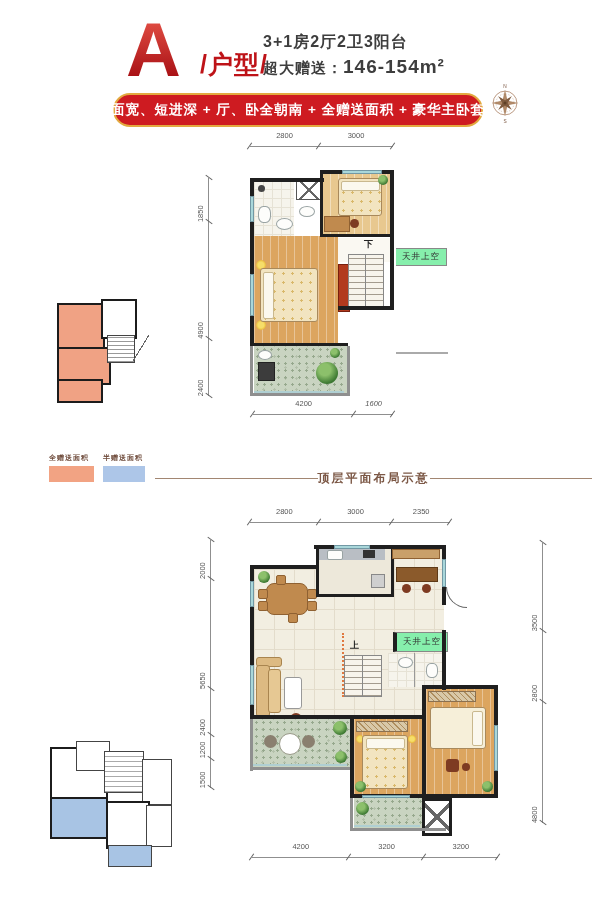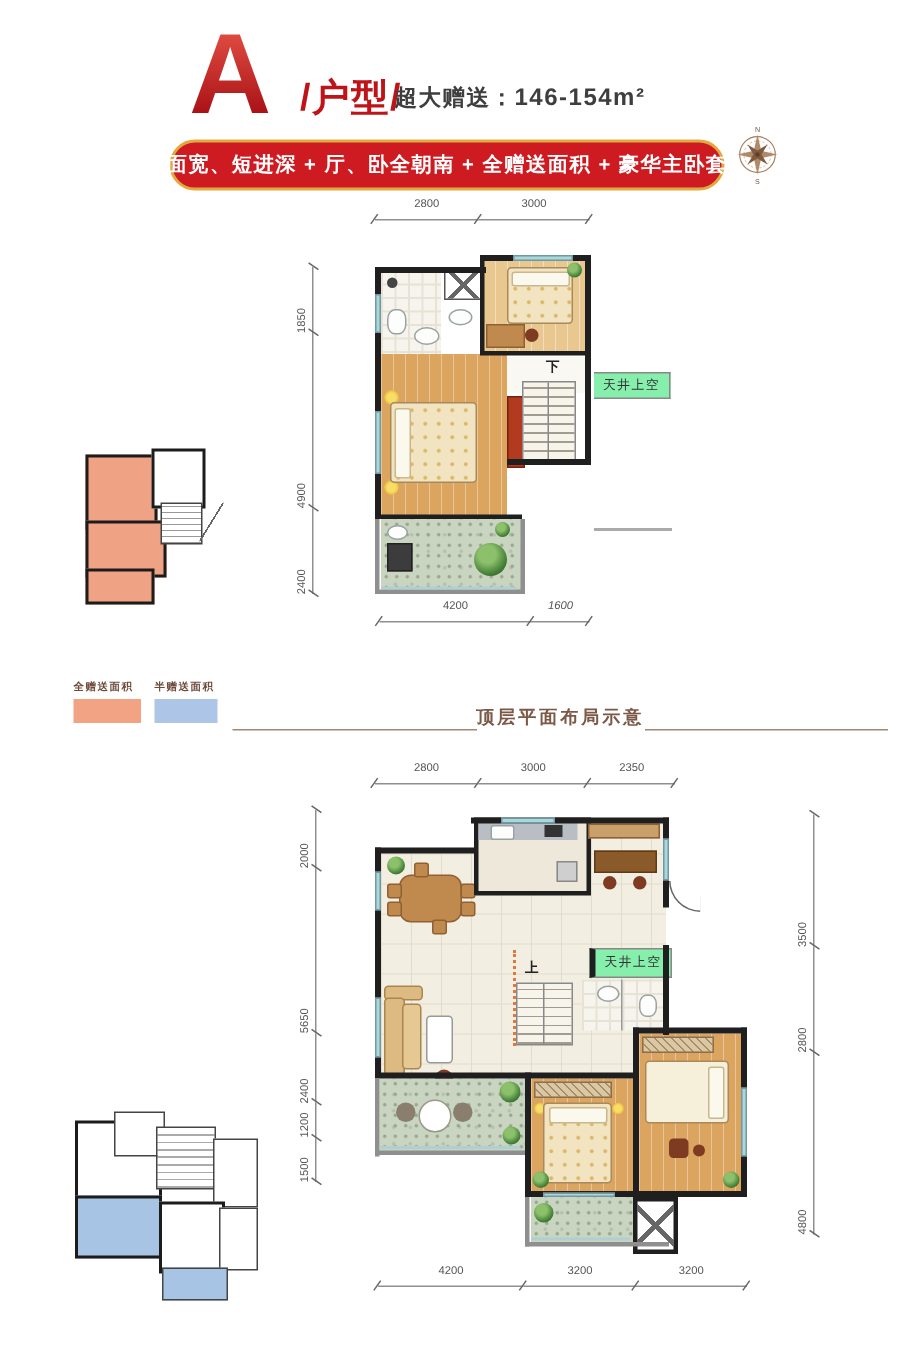--- a/index.html
+++ b/index.html
@@ -7,30 +7,30 @@
         font-family:"Liberation Sans","DejaVu Sans",sans-serif}
   .abs{position:absolute}
 
   
   .logo-a{position:absolute;left:126px;top:12px;font-size:76px;line-height:1;font-weight:900;
           color:#BE1318;background:linear-gradient(180deg,#E9564A 0%,#A50D12 90%);
           -webkit-background-clip:text;-webkit-text-fill-color:transparent}
   .logo-suffix{position:absolute;left:200px;top:48px;font-size:25px;font-weight:700;color:#BE1318;letter-spacing:1px}
   .hdr-title{position:absolute;left:263px;top:32px;font-size:16px;font-weight:700;color:#3E3E3E;letter-spacing:1px}
   .hdr-area{position:absolute;left:263px;top:56px;font-size:15px;font-weight:700;color:#3E3E3E;letter-spacing:1px}
-  .hdr-area .val{font-size:16px}
+  .hdr-area .val{font-size:19px}
 
   
   .banner{position:absolute;left:113px;top:93px;width:366px;height:30px;background:#CE1B21;
           border:2px solid #E3A93F;border-radius:17px;box-shadow:0 0 0 1px #A8121. ;
           display:flex;align-items:center;justify-content:center}
   .banner span{color:#fff;font-size:13.5px;font-weight:700;letter-spacing:1px;white-space:nowrap}
 
   
-  .cap{position:absolute;display:flex;align-items:flex-end;gap:0}
+  .cap{position:absolute;display:flex;align-items:center;gap:0}
   .cap .ln{flex:1;height:1px;background:#A28672}
   .cap .tx{font-size:12px;font-weight:700;color:#7C5846;letter-spacing:2px;white-space:nowrap}
 
   
   .legend{position:absolute;left:49px;top:453px;display:flex;gap:9px}
   .leg-item{display:flex;flex-direction:column}
   .leg-label{font-size:7px;font-weight:700;color:#6E4A3A;letter-spacing:1px;margin-bottom:3px;white-space:nowrap}
   .leg-swatch{height:16px}
 
   
@@ -88,20 +88,21 @@
   .mr.thin{border-width:1px;border-color:#444}
   .arc{position:absolute;border:1px solid #666;border-top:none;border-right:none;border-radius:0 0 0 100%}
 </style>
 </head>
 <body>
 
 <div class="page">
 
   <div class="logo-a">A</div>
   <div class="logo-suffix">/户型/</div>
+  <div class="hdr-title">3+1房2厅2卫3阳台</div>
   <div class="hdr-area">
     <span>超大赠送：</span><span class="val">146-154m²</span>
   </div>
 
   <div class="banner">
     <span>大面宽、短进深 + 厅、卧全朝南 + 全赠送面积 + 豪华主卧套房</span>
   </div>
 
   <svg class="abs" style="left:486px;top:82px" width="38" height="42" viewBox="0 0 40 44">
     <text x="20" y="6" font-size="5" fill="#7A5640" text-anchor="middle">N</text>

